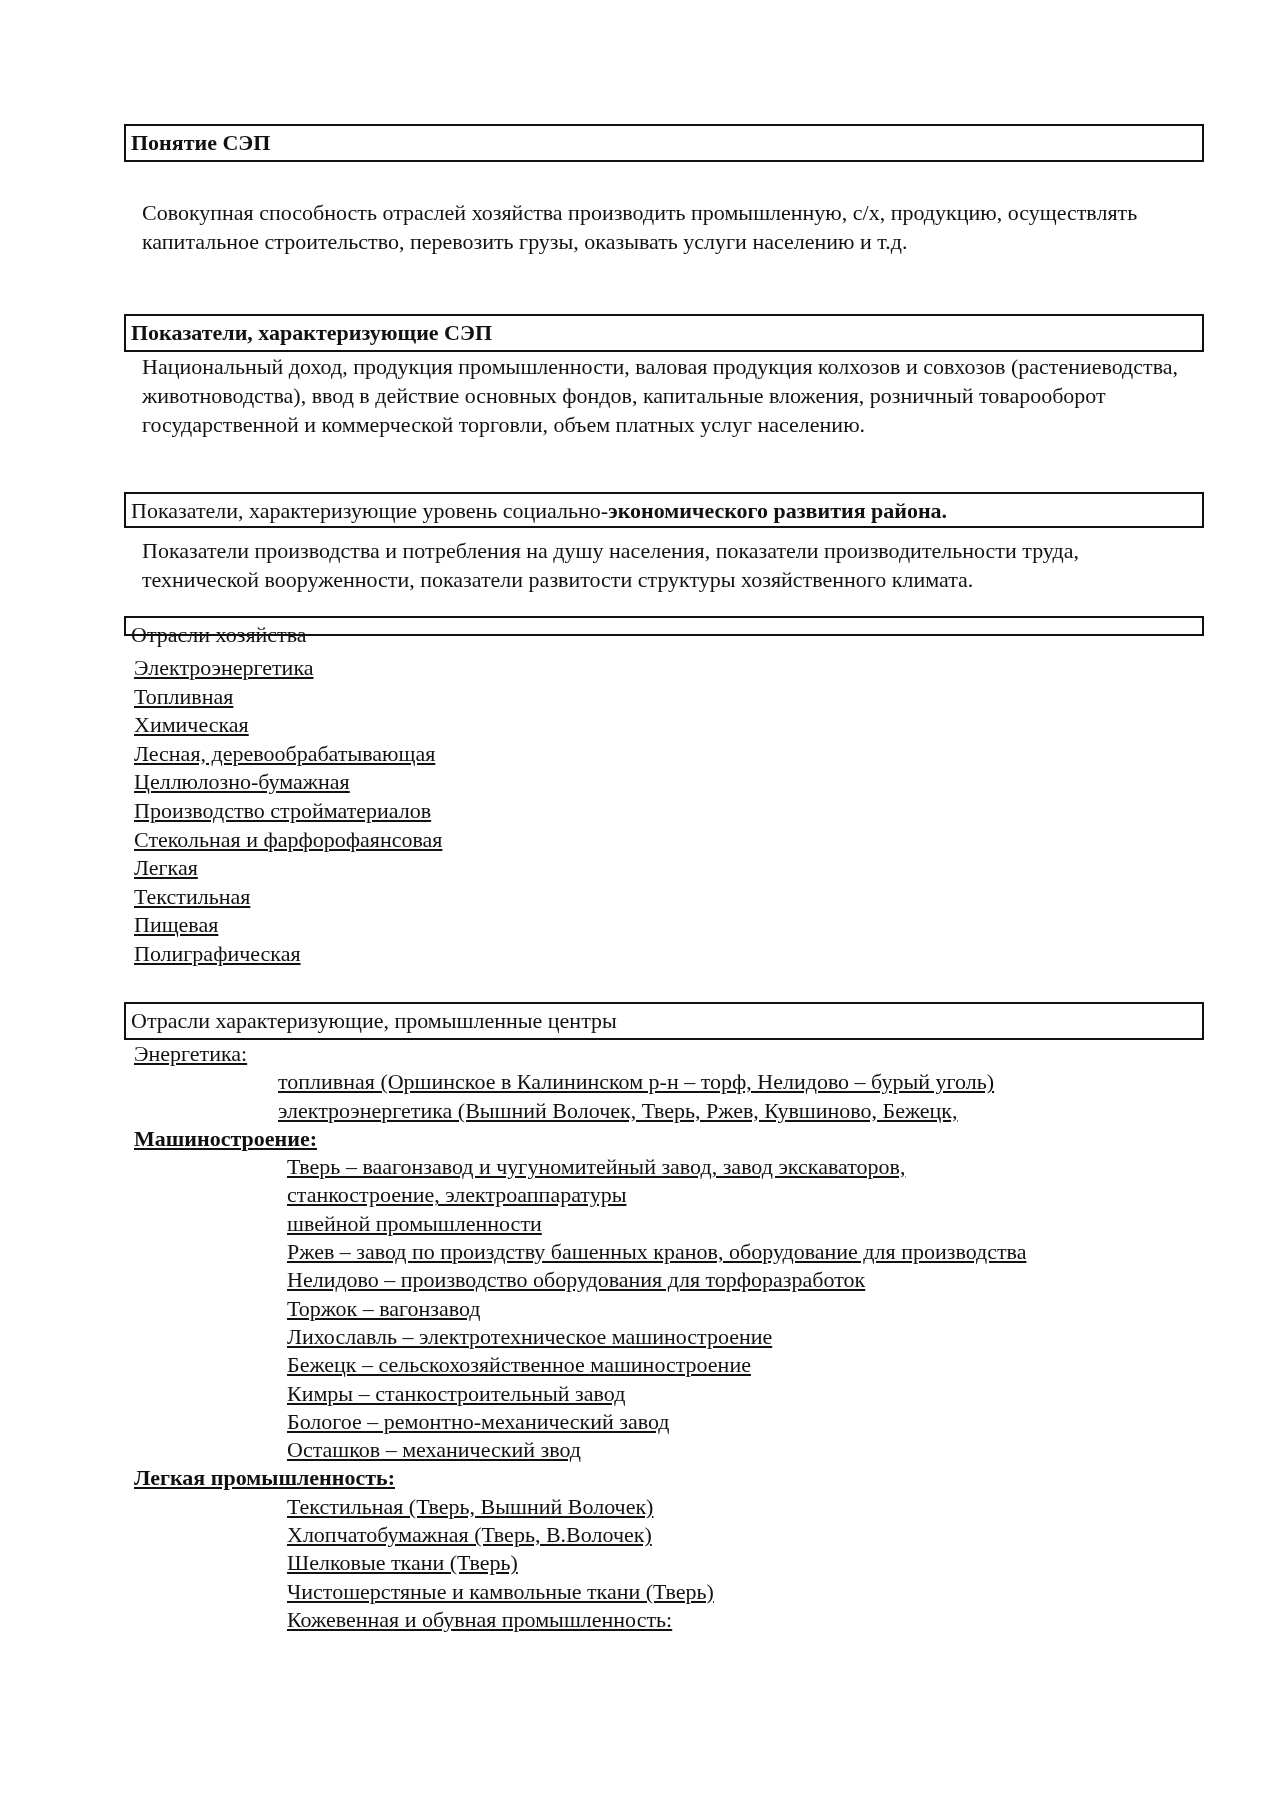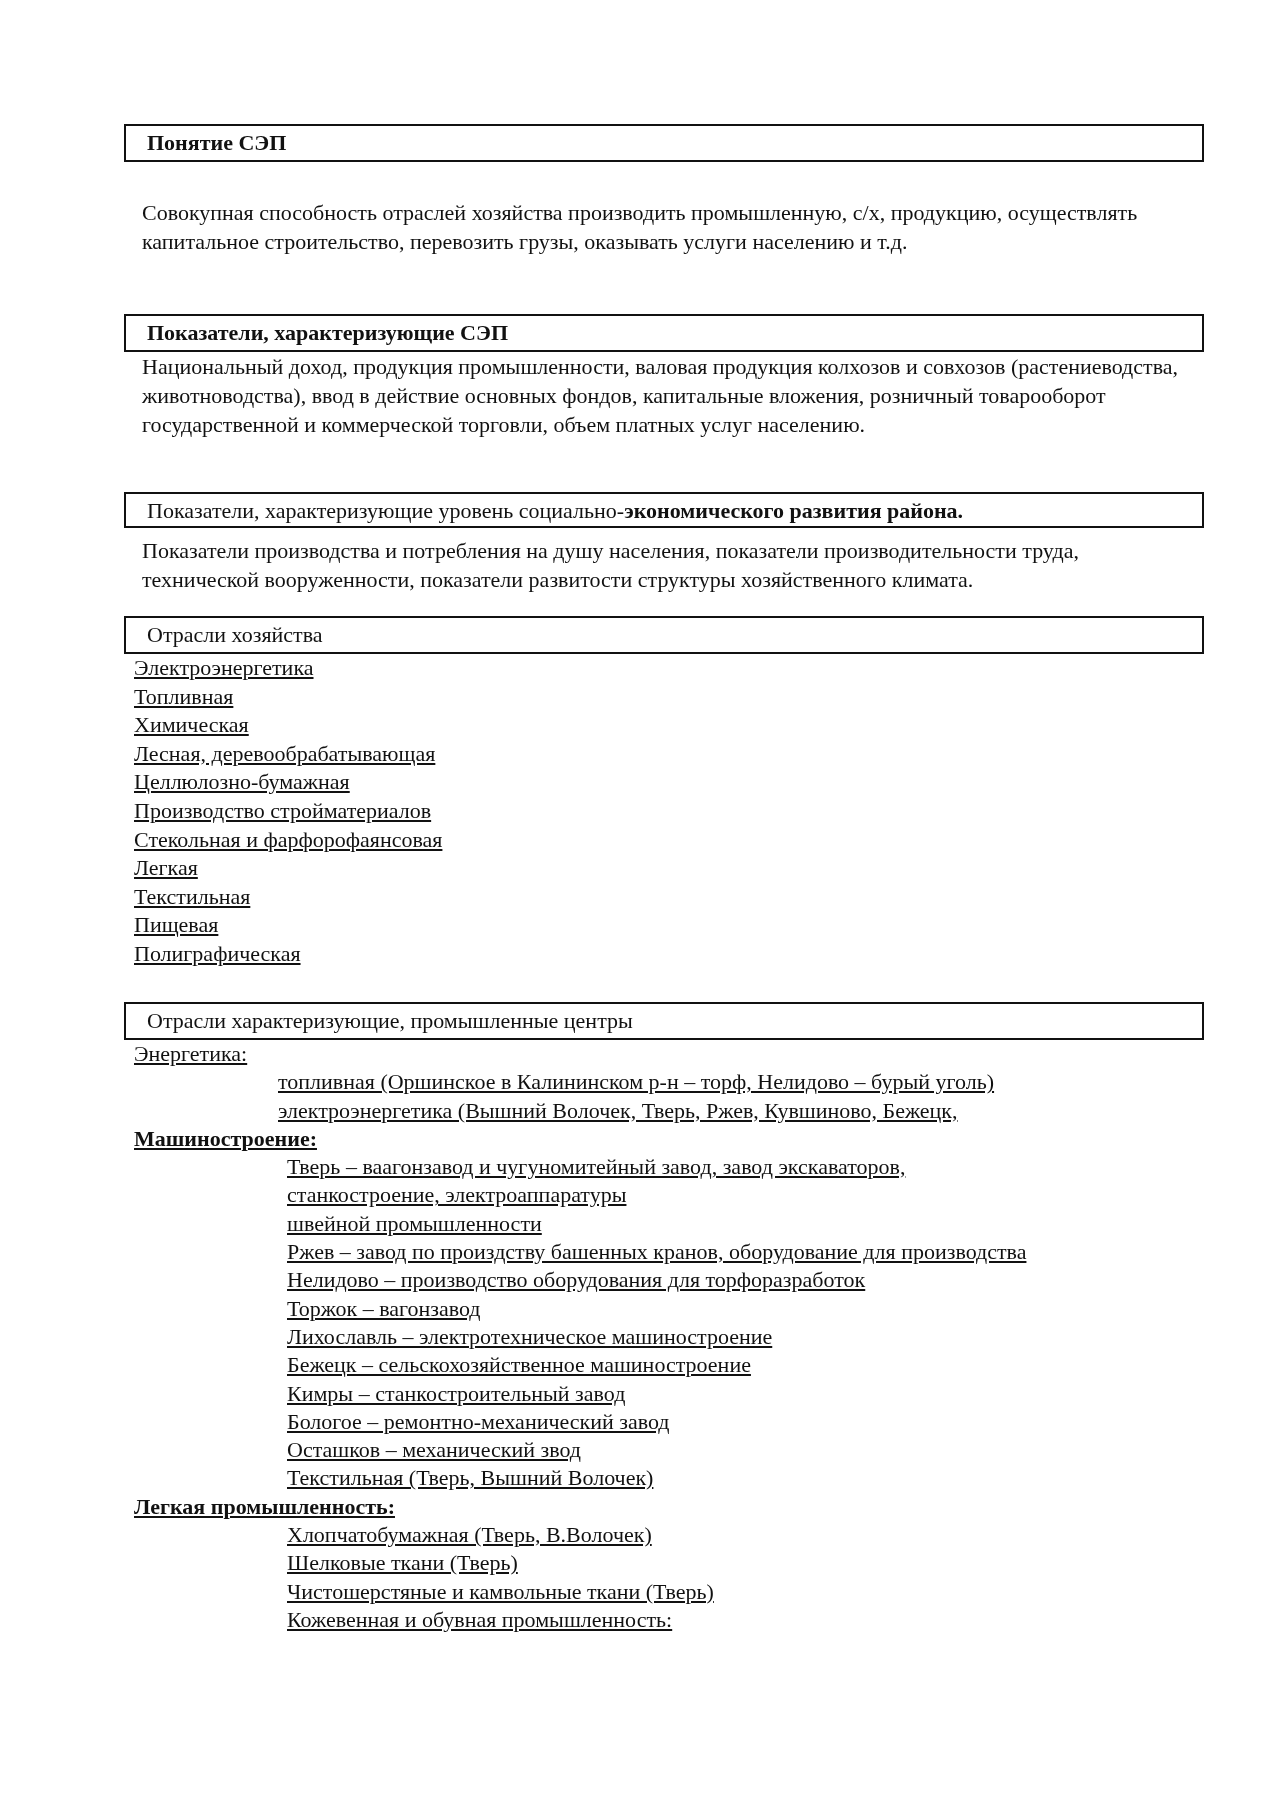--- a/index.html
+++ b/index.html
@@ -23,21 +23,21 @@
     height: 1811px;
   }
   .box {
     position: absolute;
     left: 124px;
     width: 1080px;
     border: 2px solid #111;
     box-sizing: border-box;
     font-size: 22px;
     line-height: 26px;
-    padding: 4px 5px 0 21px;
+    padding: 4px 5px 0 5px;
     white-space: nowrap;
   }
   .box.bold { font-weight: bold; }
   .b { font-weight: bold; }
   .text {
     position: absolute;
     left: 134px;
     width: 1060px;
     font-size: 22px;
     line-height: 29px;
@@ -74,21 +74,21 @@
     <p>Национальный доход, продукция промышленности, валовая продукция колхозов и совхозов (растениеводства, животноводства), ввод в действие основных фондов, капитальные вложения, розничный товарооборот государственной и коммерческой торговли, объем платных услуг населению.</p>
   </div>
 
   <div class="box" style="top:492px;height:36px;">
     <span>Показатели, характеризующие уровень социально-</span><span class="b">экономического развития района.</span>
   </div>
   <div class="text" style="top:528px;">
     <p>Показатели производства и потребления на душу населения, показатели производительности труда, технической вооруженности, показатели развитости структуры хозяйственного климата.</p>
   </div>
 
-  <div class="box" style="top:616px;height:38px;">
+  <div class="box" style="top:616px;height:20px;">
     <span>Отрасли хозяйства</span>
   </div>
   <div class="list" style="top:654px;">
     <div>Электроэнергетика</div>
     <div>Топливная</div>
     <div>Химическая</div>
     <div>Лесная, деревообрабатывающая</div>
     <div>Целлюлозно-бумажная</div>
     <div>Производство  стройматериалов</div>
     <div>Стекольная и фарфорофаянсовая</div>
@@ -112,21 +112,21 @@
     <div class="line ind2">швейной промышленности</div>
     <div class="line ind2">Ржев – завод по произдству башенных кранов, оборудование для производства</div>
     <div class="line ind2">Нелидово – производство оборудования для торфоразработок</div>
     <div class="line ind2">Торжок – вагонзавод</div>
     <div class="line ind2">Лихославль – электротехническое машиностроение</div>
     <div class="line ind2">Бежецк – сельскохозяйственное машиностроение</div>
     <div class="line ind2">Кимры – станкостроительный завод</div>
     <div class="line ind2">Бологое – ремонтно-механический завод</div>
     <div class="line ind2">Осташков – механический звод</div>
 
+    <div class="line b">Легкая промышленность:</div>
     <div class="line ind2">Текстильная (Тверь, Вышний Волочек)</div>
-    <div class="line b">Легкая промышленность:</div>
     <div class="line ind2">Хлопчатобумажная (Тверь, В.Волочек)</div>
     <div class="line ind2">Шелковые ткани (Тверь)</div>
     <div class="line ind2">Чистошерстяные и камвольные ткани (Тверь)</div>
     <div class="line ind2">Кожевенная и обувная промышленность:</div>
   </div>
 
 </div>
 
 </body></html>

